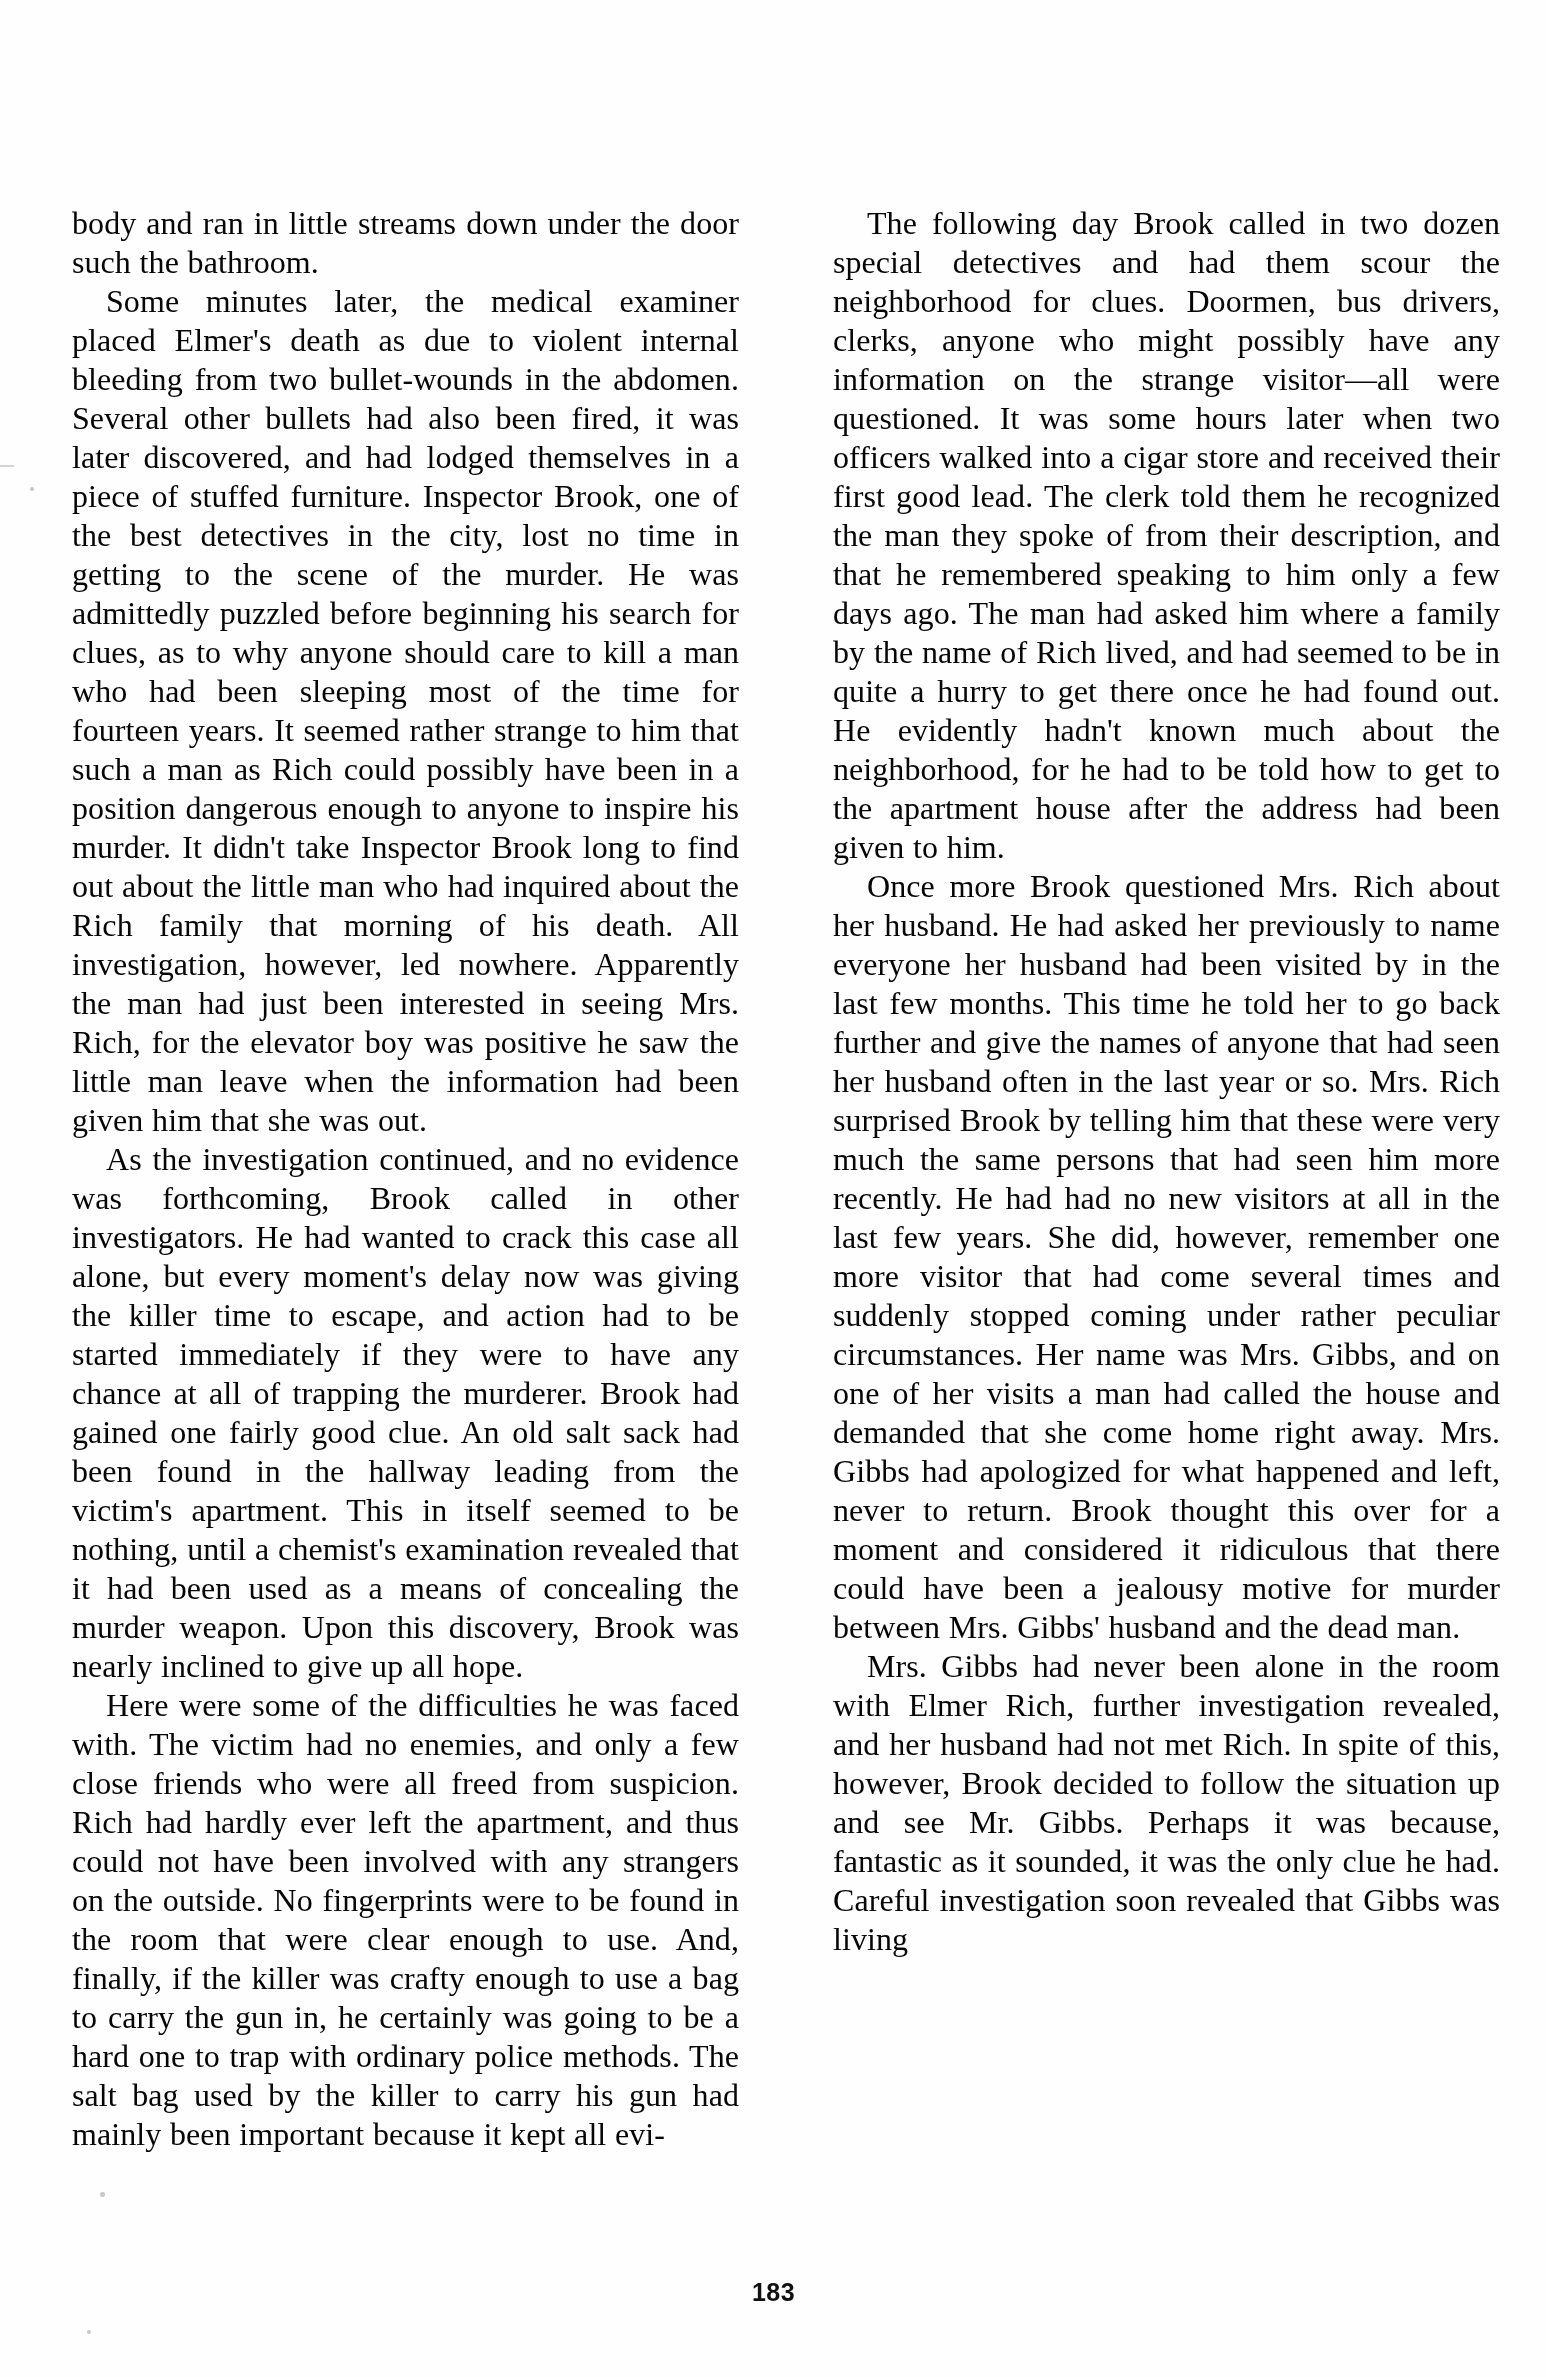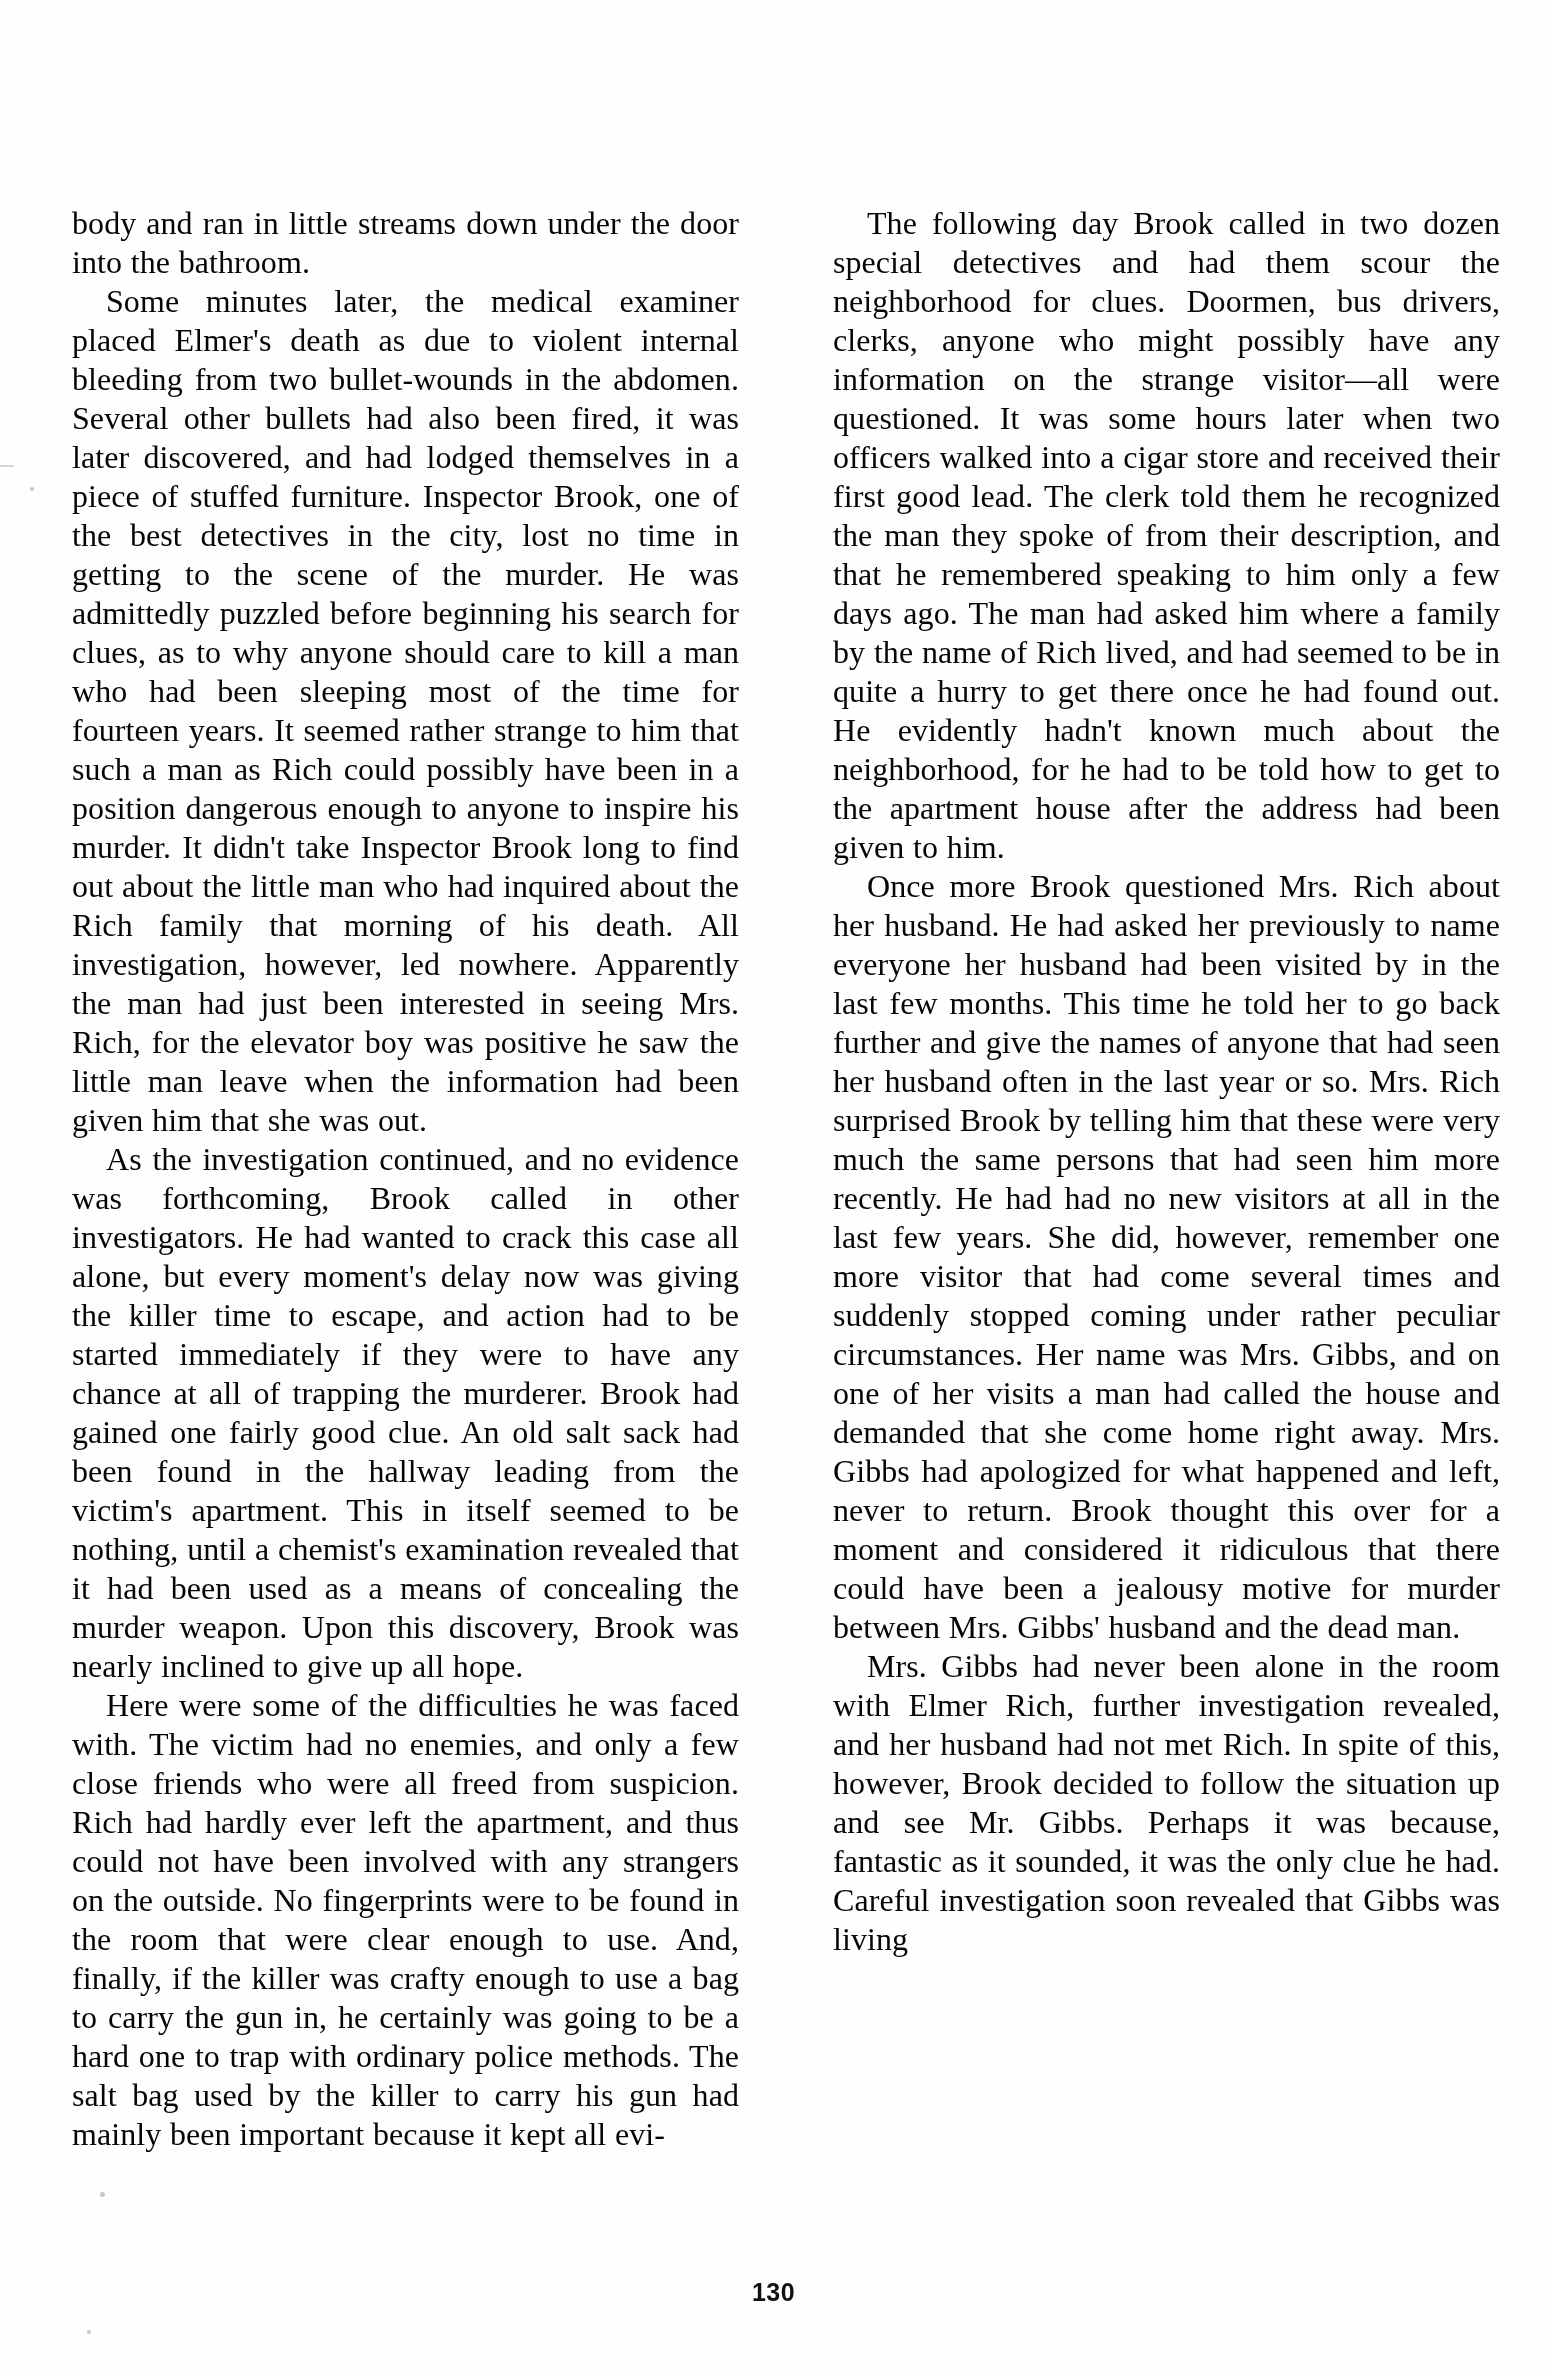--- a/index.html
+++ b/index.html
@@ -92,30 +92,30 @@
 <div id="page">
 
   <div class="rule-artifact" style="left:0px; top:465px; width:14px; height:2.3px;"></div>
   <div class="speck" style="left:30px; top:487px; width:3.9px; height:3.9px;"></div>
   <div class="speck" style="left:100px; top:2192px; width:4.7px; height:4.7px;"></div>
   <div class="speck" style="left:87px; top:2330px; width:3.9px; height:3.9px;"></div>
 
   <div id="columns">
 
     <div class="column">
-      <p class="cont">body and ran in little streams down under the door into the bathroom.</p>
+      <p class="cont">body and ran in little streams down under the door such the bathroom.</p>
       <p>Some minutes later, the medical examiner placed Elmer's death as due to violent internal bleeding from two bullet-wounds in the abdomen. Several other bullets had also been fired, it was later discovered, and had lodged themselves in a piece of stuffed furniture. Inspector Brook, one of the best detectives in the city, lost no time in getting to the scene of the murder. He was admittedly puzzled before beginning his search for clues, as to why anyone should care to kill a man who had been sleeping most of the time for fourteen years. It seemed rather strange to him that such a man as Rich could possibly have been in a position dangerous enough to anyone to inspire his murder. It didn't take Inspector Brook long to find out about the little man who had inquired about the Rich family that morning of his death. All investigation, however, led nowhere. Apparently the man had just been interested in seeing Mrs. Rich, for the elevator boy was positive he saw the little man leave when the information had been given him that she was out.</p>
       <p>As the investigation continued, and no evidence was forthcoming, Brook called in other investigators. He had wanted to crack this case all alone, but every moment's delay now was giving the killer time to escape, and action had to be started immediately if they were to have any chance at all of trapping the murderer. Brook had gained one fairly good clue. An old salt sack had been found in the hallway leading from the victim's apartment. This in itself seemed to be nothing, until a chemist's examination revealed that it had been used as a means of concealing the murder weapon. Upon this discovery, Brook was nearly inclined to give up all hope.</p>
       <p>Here were some of the difficulties he was faced with. The victim had no enemies, and only a few close friends who were all freed from suspicion. Rich had hardly ever left the apartment, and thus could not have been involved with any strangers on the outside. No fingerprints were to be found in the room that were clear enough to use. And, finally, if the killer was crafty enough to use a bag to carry the gun in, he certainly was going to be a hard one to trap with ordinary police methods. The salt bag used by the killer to carry his gun had mainly been important because it kept all evi-</p>
     </div>
 
     <div class="column">
       <p>The following day Brook called in two dozen special detectives and had them scour the neighborhood for clues. Doormen, bus drivers, clerks, anyone who might possibly have any information on the strange visitor—all were questioned. It was some hours later when two officers walked into a cigar store and received their first good lead. The clerk told them he recognized the man they spoke of from their description, and that he remembered speaking to him only a few days ago. The man had asked him where a family by the name of Rich lived, and had seemed to be in quite a hurry to get there once he had found out. He evidently hadn't known much about the neighborhood, for he had to be told how to get to the apartment house after the address had been given to him.</p>
       <p>Once more Brook questioned Mrs. Rich about her husband. He had asked her previously to name everyone her husband had been visited by in the last few months. This time he told her to go back further and give the names of anyone that had seen her husband often in the last year or so. Mrs. Rich surprised Brook by telling him that these were very much the same persons that had seen him more recently. He had had no new visitors at all in the last few years. She did, however, remember one more visitor that had come several times and suddenly stopped coming under rather peculiar circumstances. Her name was Mrs. Gibbs, and on one of her visits a man had called the house and demanded that she come home right away. Mrs. Gibbs had apologized for what happened and left, never to return. Brook thought this over for a moment and considered it ridiculous that there could have been a jealousy motive for murder between Mrs. Gibbs' husband and the dead man.</p>
       <p>Mrs. Gibbs had never been alone in the room with Elmer Rich, further investigation revealed, and her husband had not met Rich. In spite of this, however, Brook decided to follow the situation up and see Mr. Gibbs. Perhaps it was because, fantastic as it sounded, it was the only clue he had. Careful investigation soon revealed that Gibbs was living</p>
     </div>
 
   </div>
 
-  <div id="folio">130</div>
+  <div id="folio">183</div>
 
 </div>
 
 
 </body></html>

